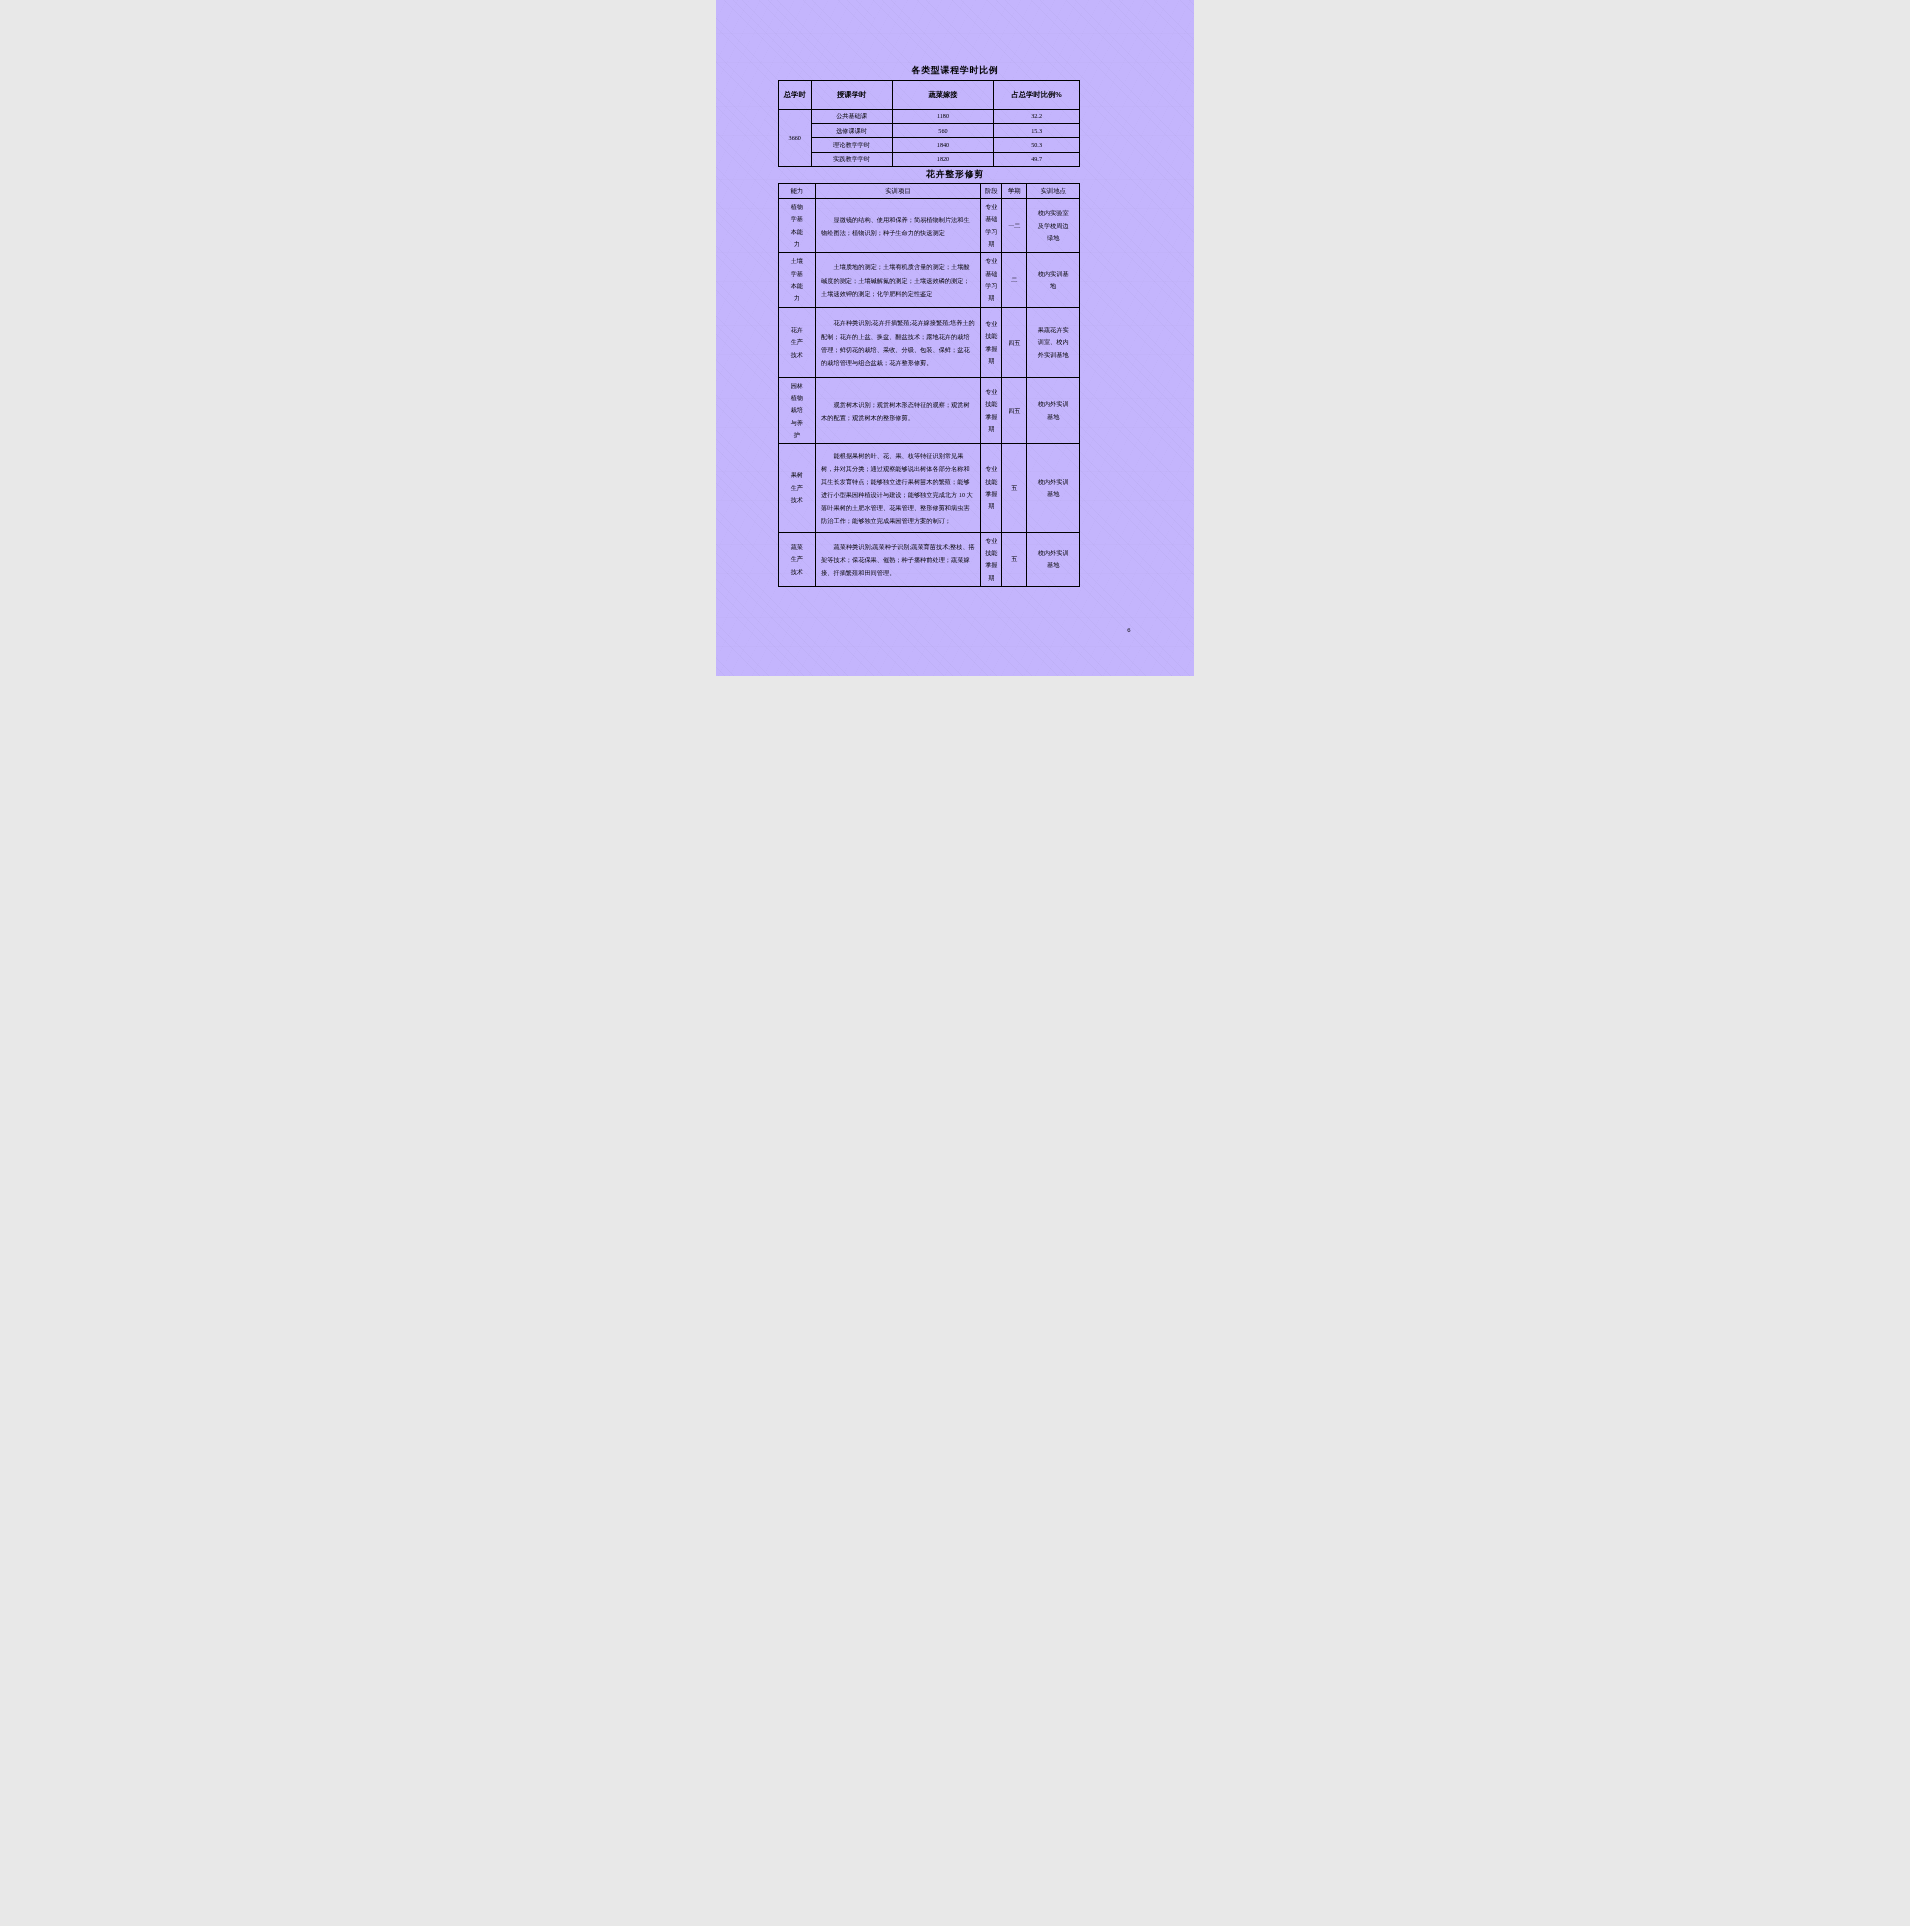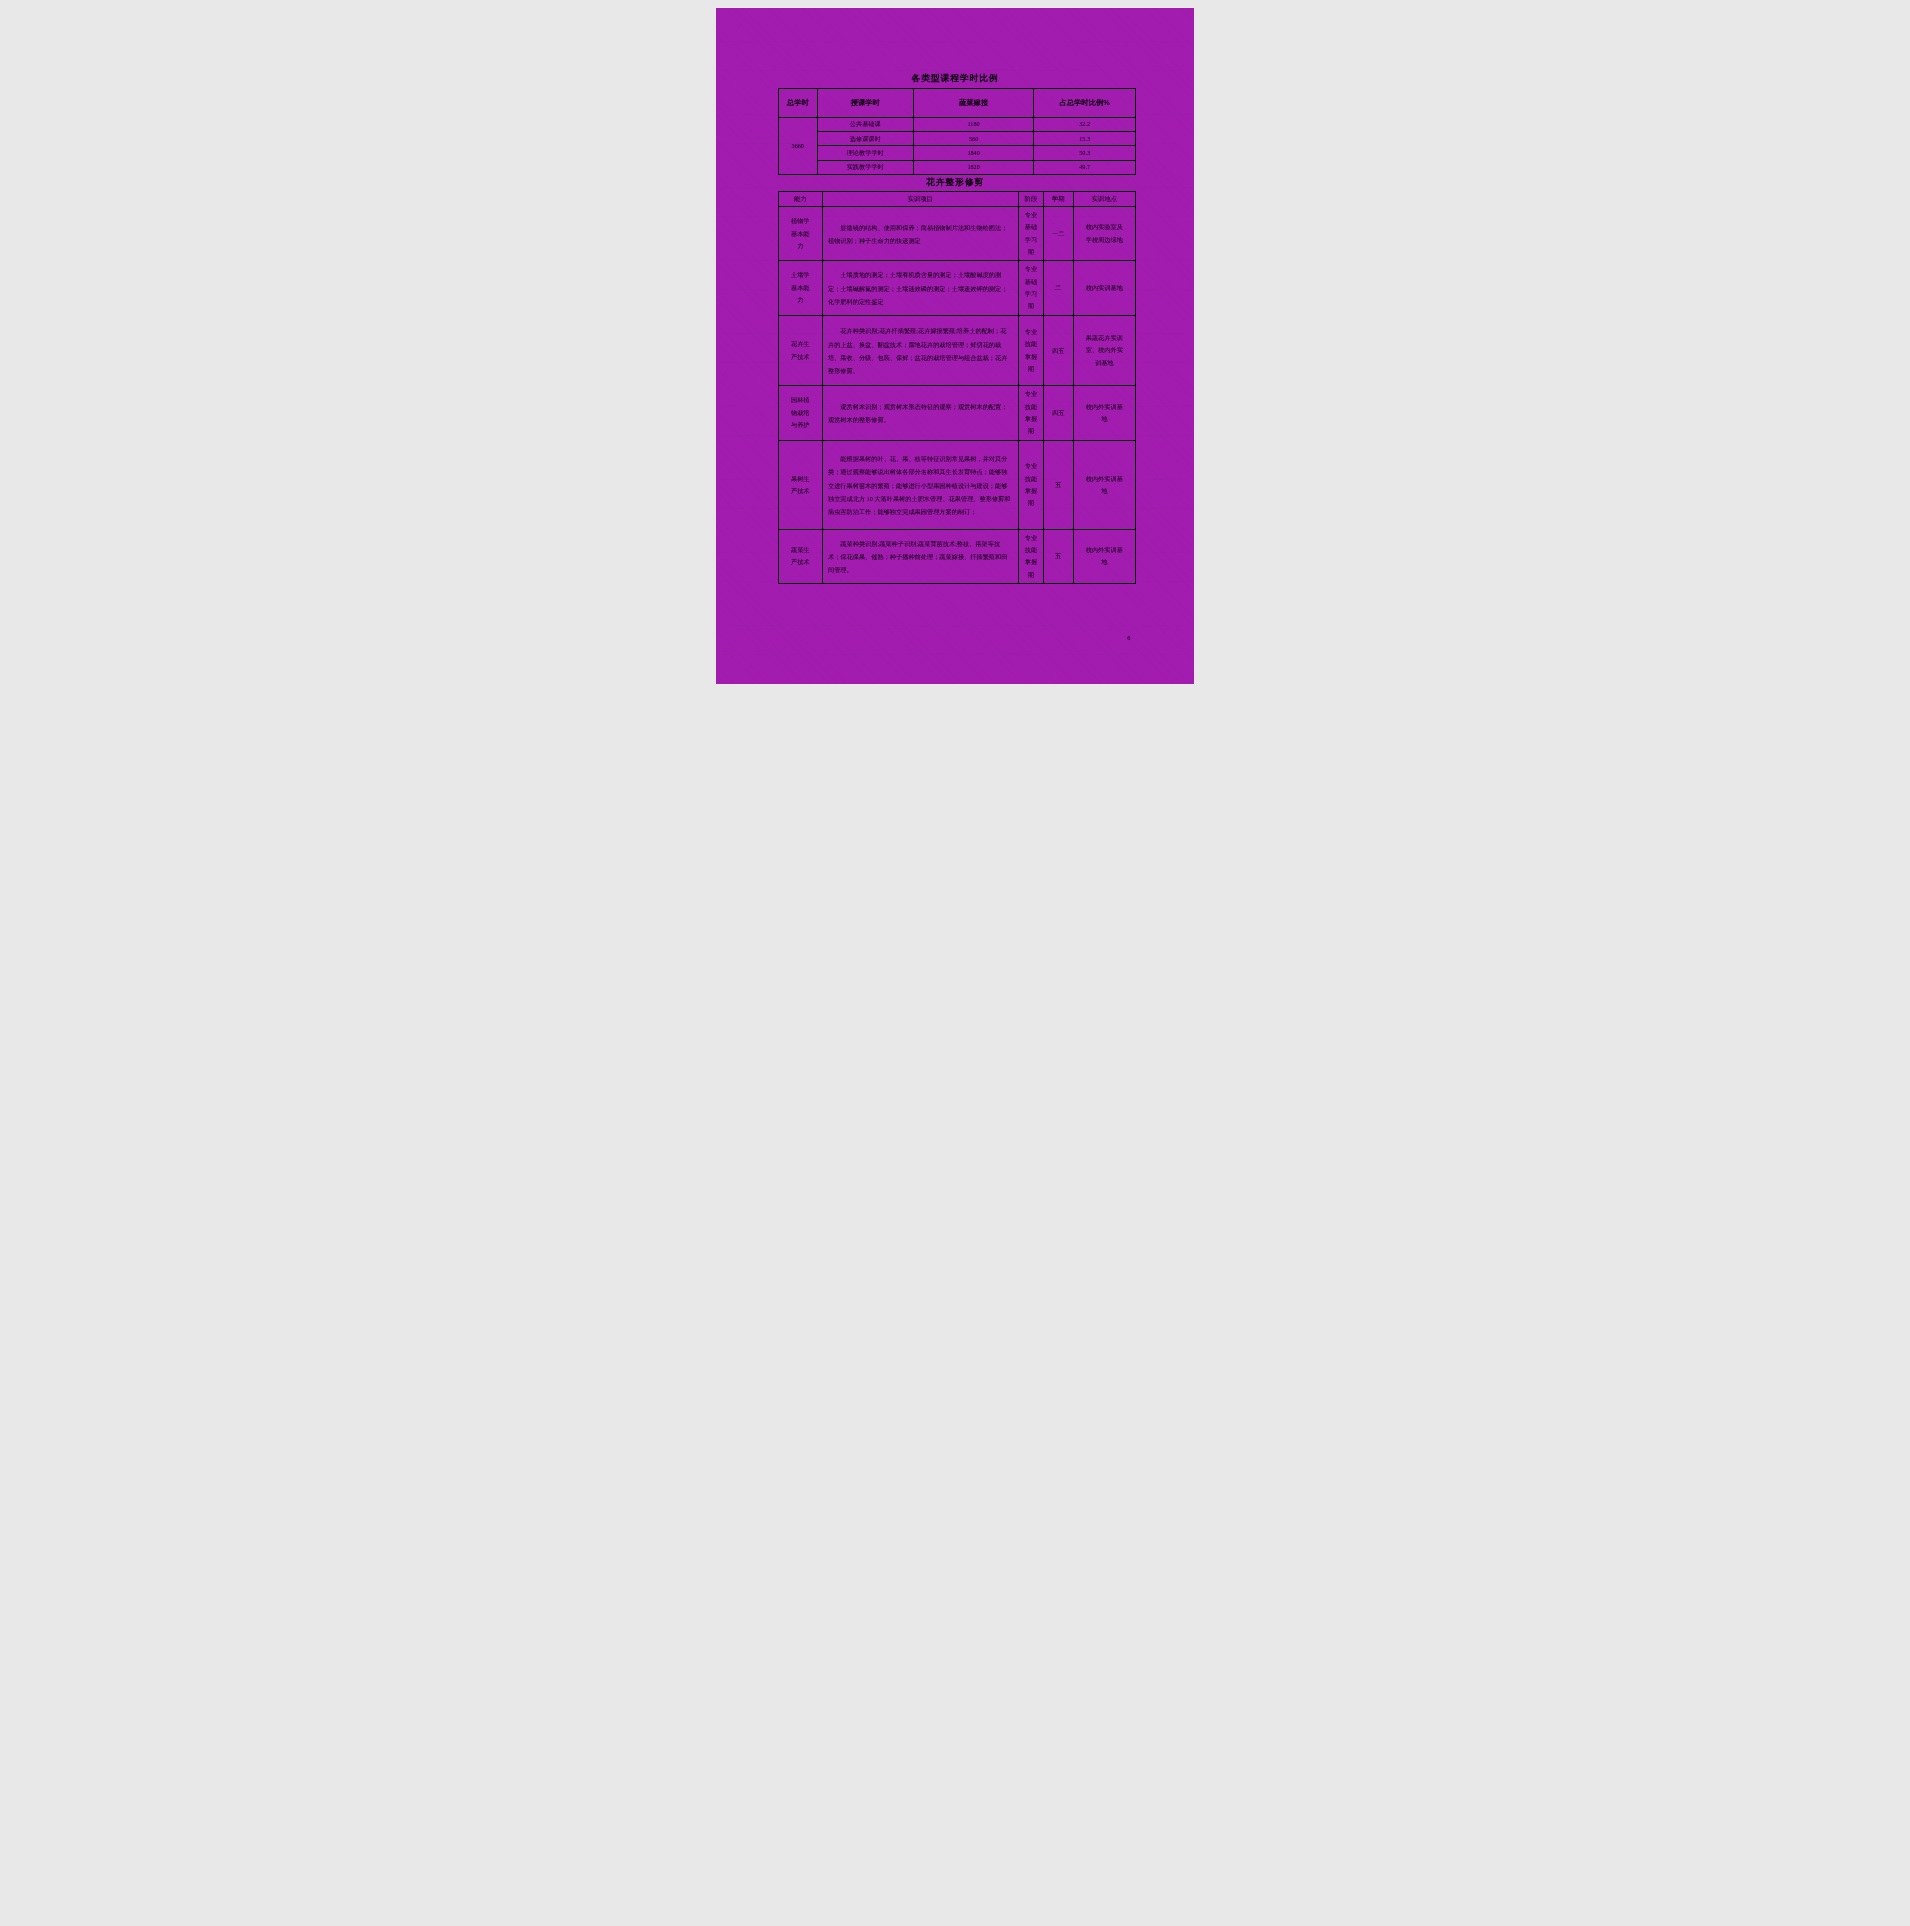--- a/index.html
+++ b/index.html
@@ -1,22 +1,22 @@
 <!DOCTYPE html>
 <html style="font-size:6.2px"><head>
 <meta charset="utf-8">
 <style>
   * { box-sizing: border-box; }
   html, body { margin: 0; padding: 0; background: #e8e8e8; }
   .page {
     position: relative;
     width: 478px;
     height: 676px;
-    margin: 8px auto;
-    background: #a21caf;
+    margin: 0 auto;
+    background: #c4b5fd;
     color: #000;
     font-family: "Liberation Serif", "DejaVu Serif", serif;
     overflow: hidden;
   }
   
   .page::before {
     content: "";
     position: absolute;
     inset: 0;
     background:
@@ -34,21 +34,21 @@
     font-weight: bold;
     font-size: 8.9px;
     letter-spacing: 0.8px;
   }
   .title-1 { top: 64px; }
   .title-2 { top: 168px; }
 
   table.doc-table {
     position: absolute;
     left: 62px;
-    width: 358px;
+    width: 302px;
     border-collapse: collapse;
     table-layout: fixed;
   }
   .t1 { top: 80px; }
   .t2 { top: 183px; }
 
   .doc-table th, .doc-table td {
     border-left: 0.4px solid #000;
     border-right: 0.4px solid #000;
     border-top: 0.8px solid #000;

